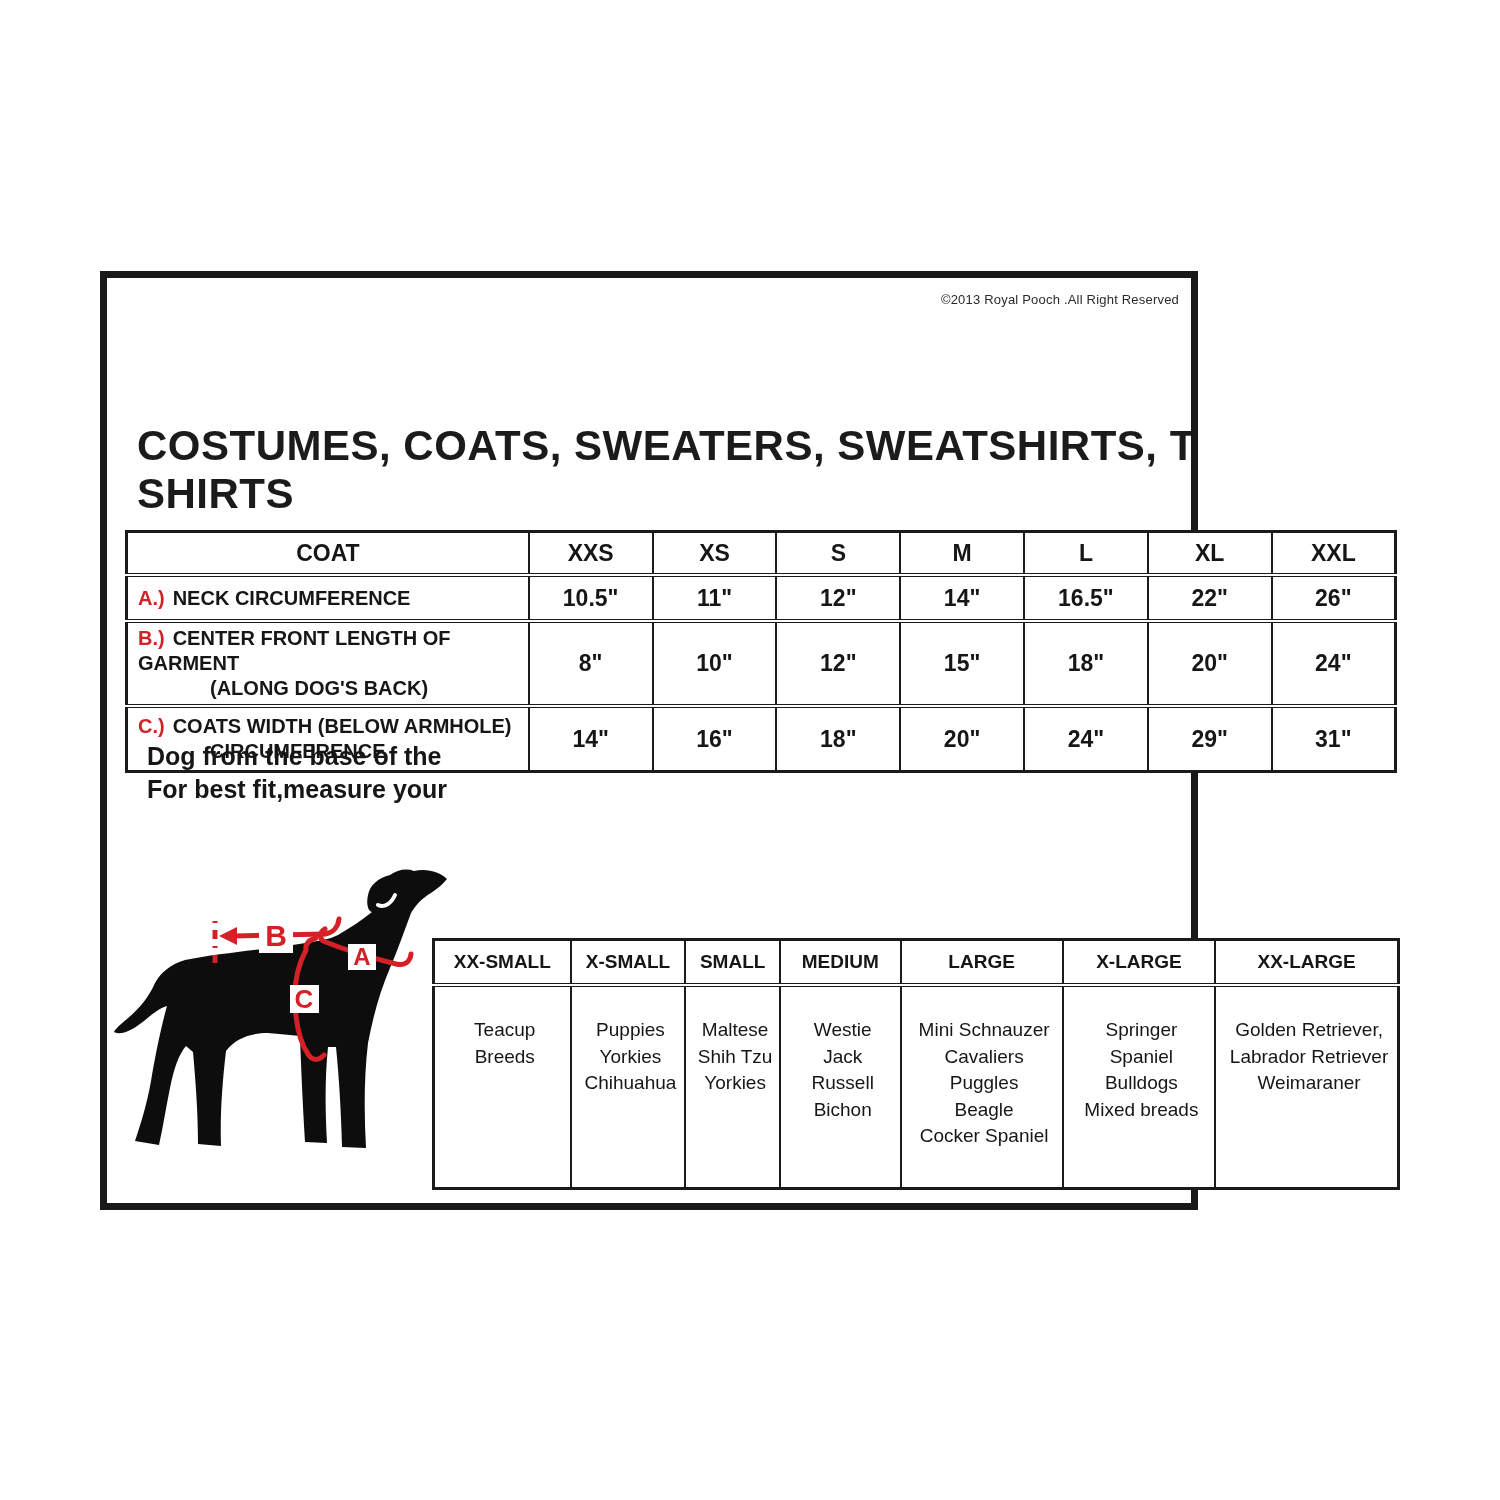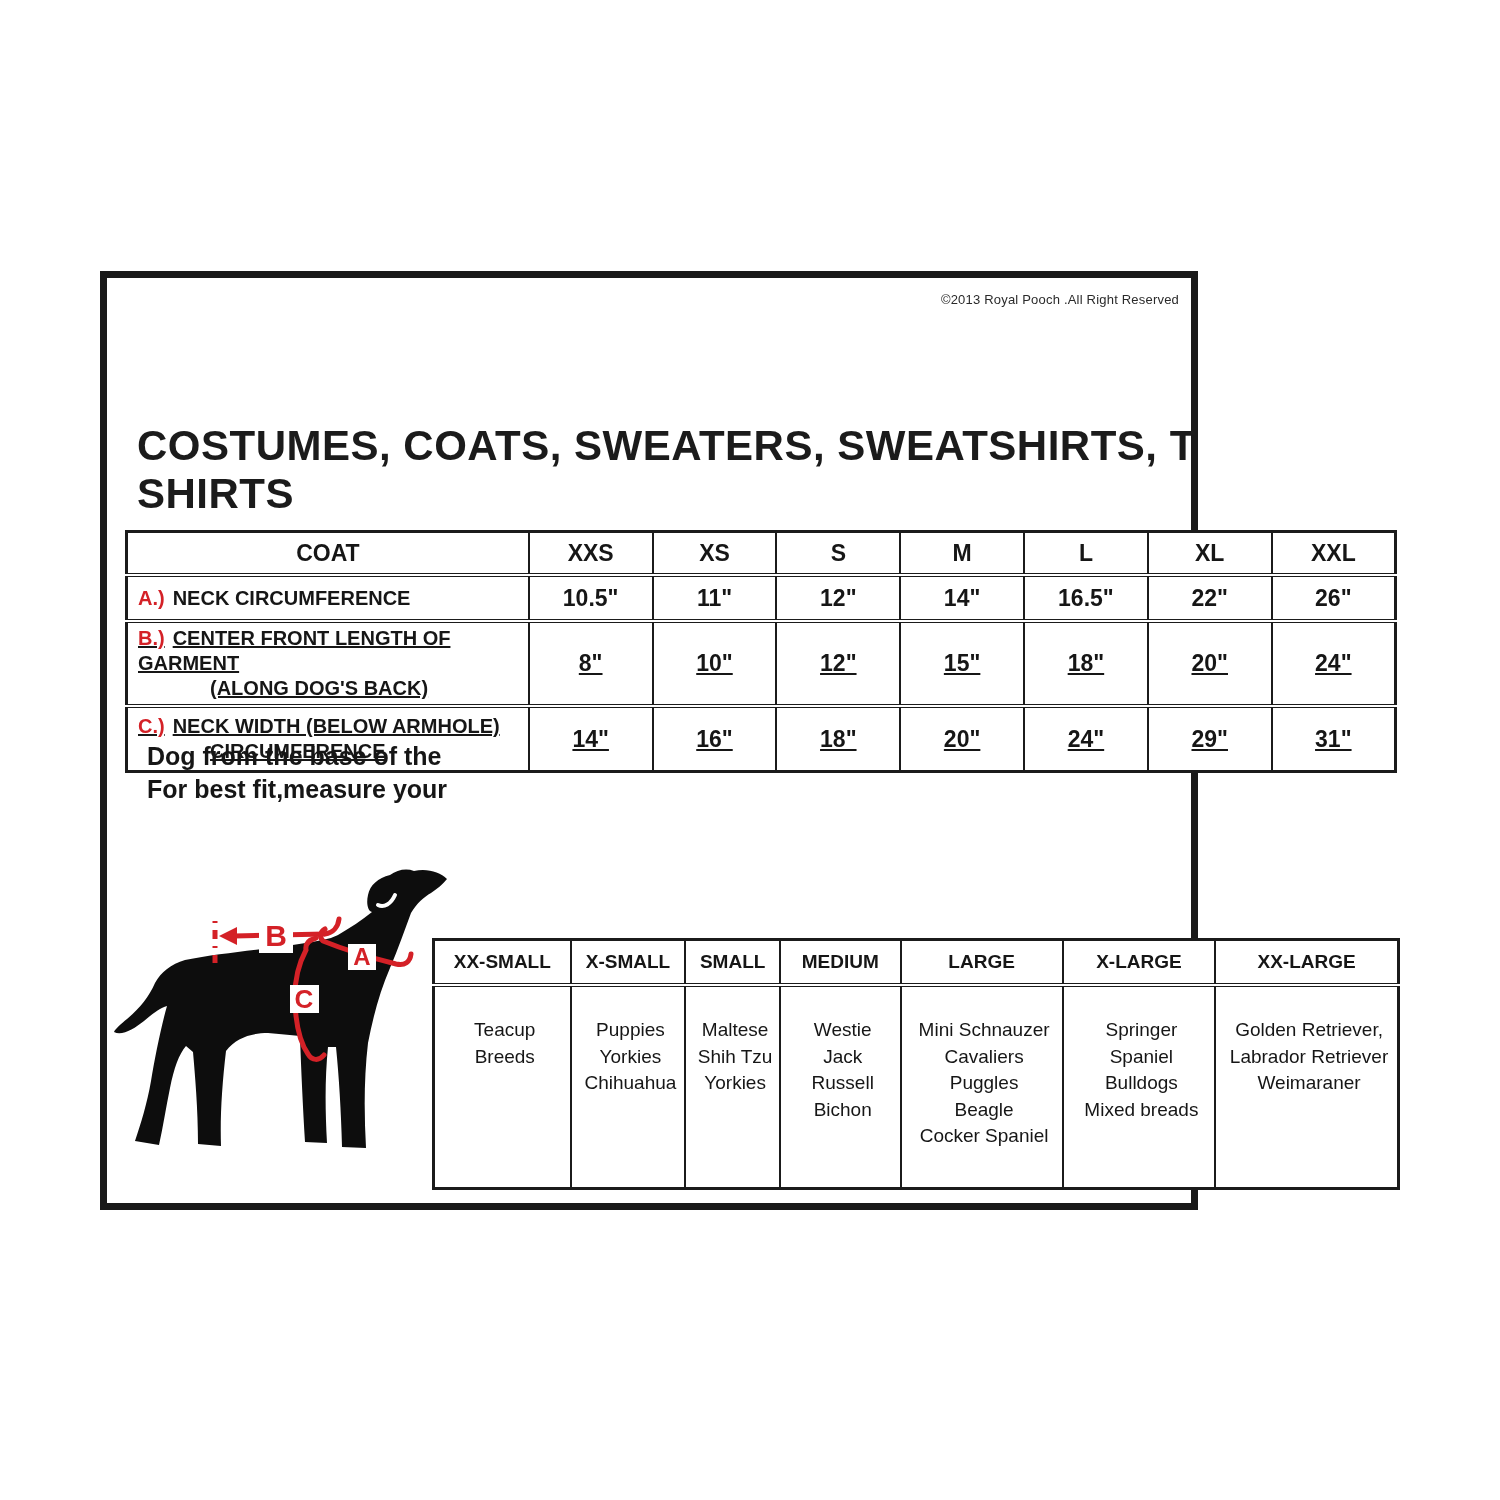--- a/index.html
+++ b/index.html
@@ -10,21 +10,21 @@
 
   table{border-collapse:collapse;table-layout:fixed;background:#fff;}
   .size-table{position:absolute;left:18px;top:252px;width:1272px;border:3px solid #1b1b1b;}
   .size-table th,.size-table td{border:2px solid #1b1b1b;}
   .size-table thead th{font-size:23px;font-weight:bold;height:36px;padding:2px;border-bottom:4px double #1b1b1b;margin-top:24px;}
   .size-table tr.sep td{border-bottom:4px double #1b1b1b;}
   .size-table td.lbl{text-align:left;padding:3px 4px 3px 10px;font-size:20px;font-weight:bold;line-height:1.25;margin-top:8px;}
   .size-table .key{color:#d42127;margin-right:8px;}
   .size-table .l2{margin-left:72px;}
   .size-table td.val{text-align:center;font-size:23px;font-weight:bold;}
-  .row-a td{height:36px;} .row-b td,.row-c td{height:56px;text-decoration:underline;}
+  .row-a td{height:36px;} .row-b td,.row-c td{height:56px;}
 
   .fit-note{position:absolute;left:40px;top:462px;font-size:25px;font-weight:bold;line-height:1.32;}
 
   .dog-svg{position:absolute;left:2px;top:577px;}
 
   .breed-table{position:absolute;left:325px;top:660px;width:968px;border:3px solid #1b1b1b;}
   .breed-table th{border:2px solid #1b1b1b;border-bottom:4px double #1b1b1b;font-size:19px;font-weight:bold;height:38px;padding:2px;}
   .breed-table td{border:2px solid #1b1b1b;vertical-align:top;text-align:center;padding:30px 4px 10px 9px;font-size:19px;line-height:1.4;height:160px;white-space:pre-line;}
 </style>
 </head>
@@ -78,21 +78,21 @@
         <td class="val">8"</td>
         <td class="val">10"</td>
         <td class="val">12"</td>
         <td class="val">15"</td>
         <td class="val">18"</td>
         <td class="val">20"</td>
         <td class="val">24"</td>
       </tr>
       <tr class="row-c">
         <td class="lbl">
-          <div><span class="key">C.)</span><span>NECK WIDTH (BELOW ARMHOLE)</span></div>
+          <div><span class="key">C.)</span><span>COATS WIDTH (BELOW ARMHOLE)</span></div>
           <div class="l2">CIRCUMFERENCE</div>
         </td>
         <td class="val">14"</td>
         <td class="val">16"</td>
         <td class="val">18"</td>
         <td class="val">20"</td>
         <td class="val">24"</td>
         <td class="val">29"</td>
         <td class="val">31"</td>
       </tr>

